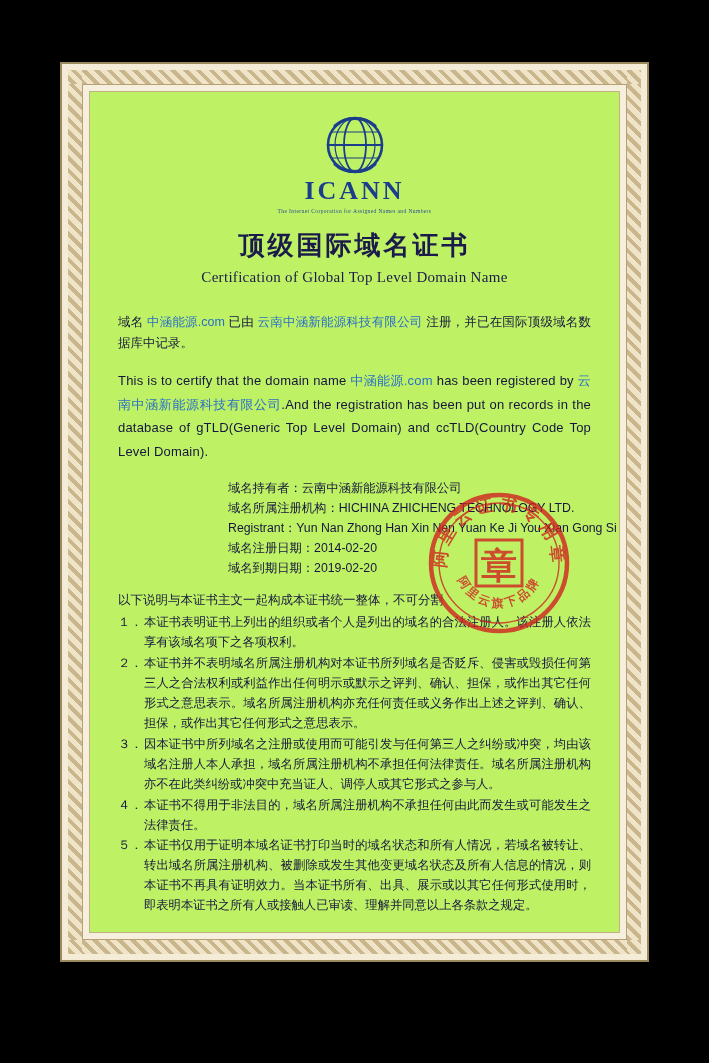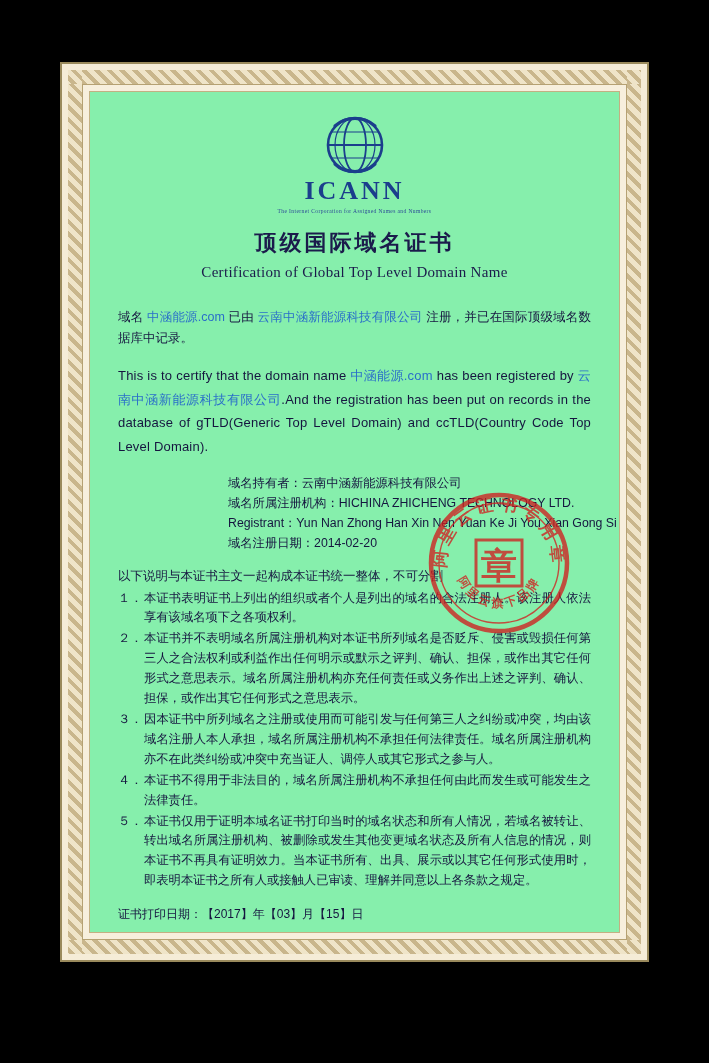--- a/index.html
+++ b/index.html
@@ -50,21 +50,21 @@
     left: 0; top: 0; right: 0; bottom: 0;
     background: #f7efdd;
     border: 1px solid #b5a173;
   }
   .cert-inner {
     position: absolute;
     left: 27px;
     top: 27px;
     right: 27px;
     bottom: 27px;
-    background: #86efac;
+    background: #bef264;
     border: 1px solid #c3b083;
     box-sizing: border-box;
     overflow: hidden;
   }
   .content {
     position: absolute;
     left: 0; top: 0; right: 0; bottom: 0;
     padding: 18px 28px 10px 28px;
     box-sizing: border-box;
     color: #1a1a3a;
@@ -91,21 +91,21 @@
     font-family: "Liberation Serif", serif;
     font-size: 5.5px;
     letter-spacing: 0.4px;
     color: #2b4a96;
     margin-top: 2px;
   }
   
   .title-cn {
     text-align: center;
     font-family: "Liberation Serif", serif;
-    font-size: 22px;
+    font-size: 26px;
     font-weight: bold;
     color: #1b1b4b;
     letter-spacing: 3px;
     margin-top: 14px;
   }
   .title-en {
     text-align: center;
     font-family: "Liberation Serif", serif;
     font-size: 15px;
     color: #1b1b4b;
@@ -227,20 +227,23 @@
             <span>域名持有者：</span><span>云南中涵新能源科技有限公司</span>
           </div>
           <div class="row">
             <span>域名所属注册机构：</span><span>HICHINA ZHICHENG TECHNOLOGY LTD.</span>
           </div>
           <div class="row">
             <span>Registrant：</span><span>Yun Nan Zhong Han Xin Nen Yuan Ke Ji You Xian Gong Si</span>
           </div>
           <div class="row">
             <span>域名注册日期：</span><span>2014-02-20</span>
+          </div>
+          <div class="row">
+            <span>域名到期日期：</span><span>2019-02-20</span>
           </div>
         </div>
 
         <div class="terms-head">以下说明与本证书主文一起构成本证书统一整体，不可分割</div>
         <div class="terms">
           <div class="term">
             <div class="term-num">１．</div>
             <div class="term-text">本证书表明证书上列出的组织或者个人是列出的域名的合法注册人。该注册人依法享有该域名项下之各项权利。</div>
           </div>
           <div class="term">

